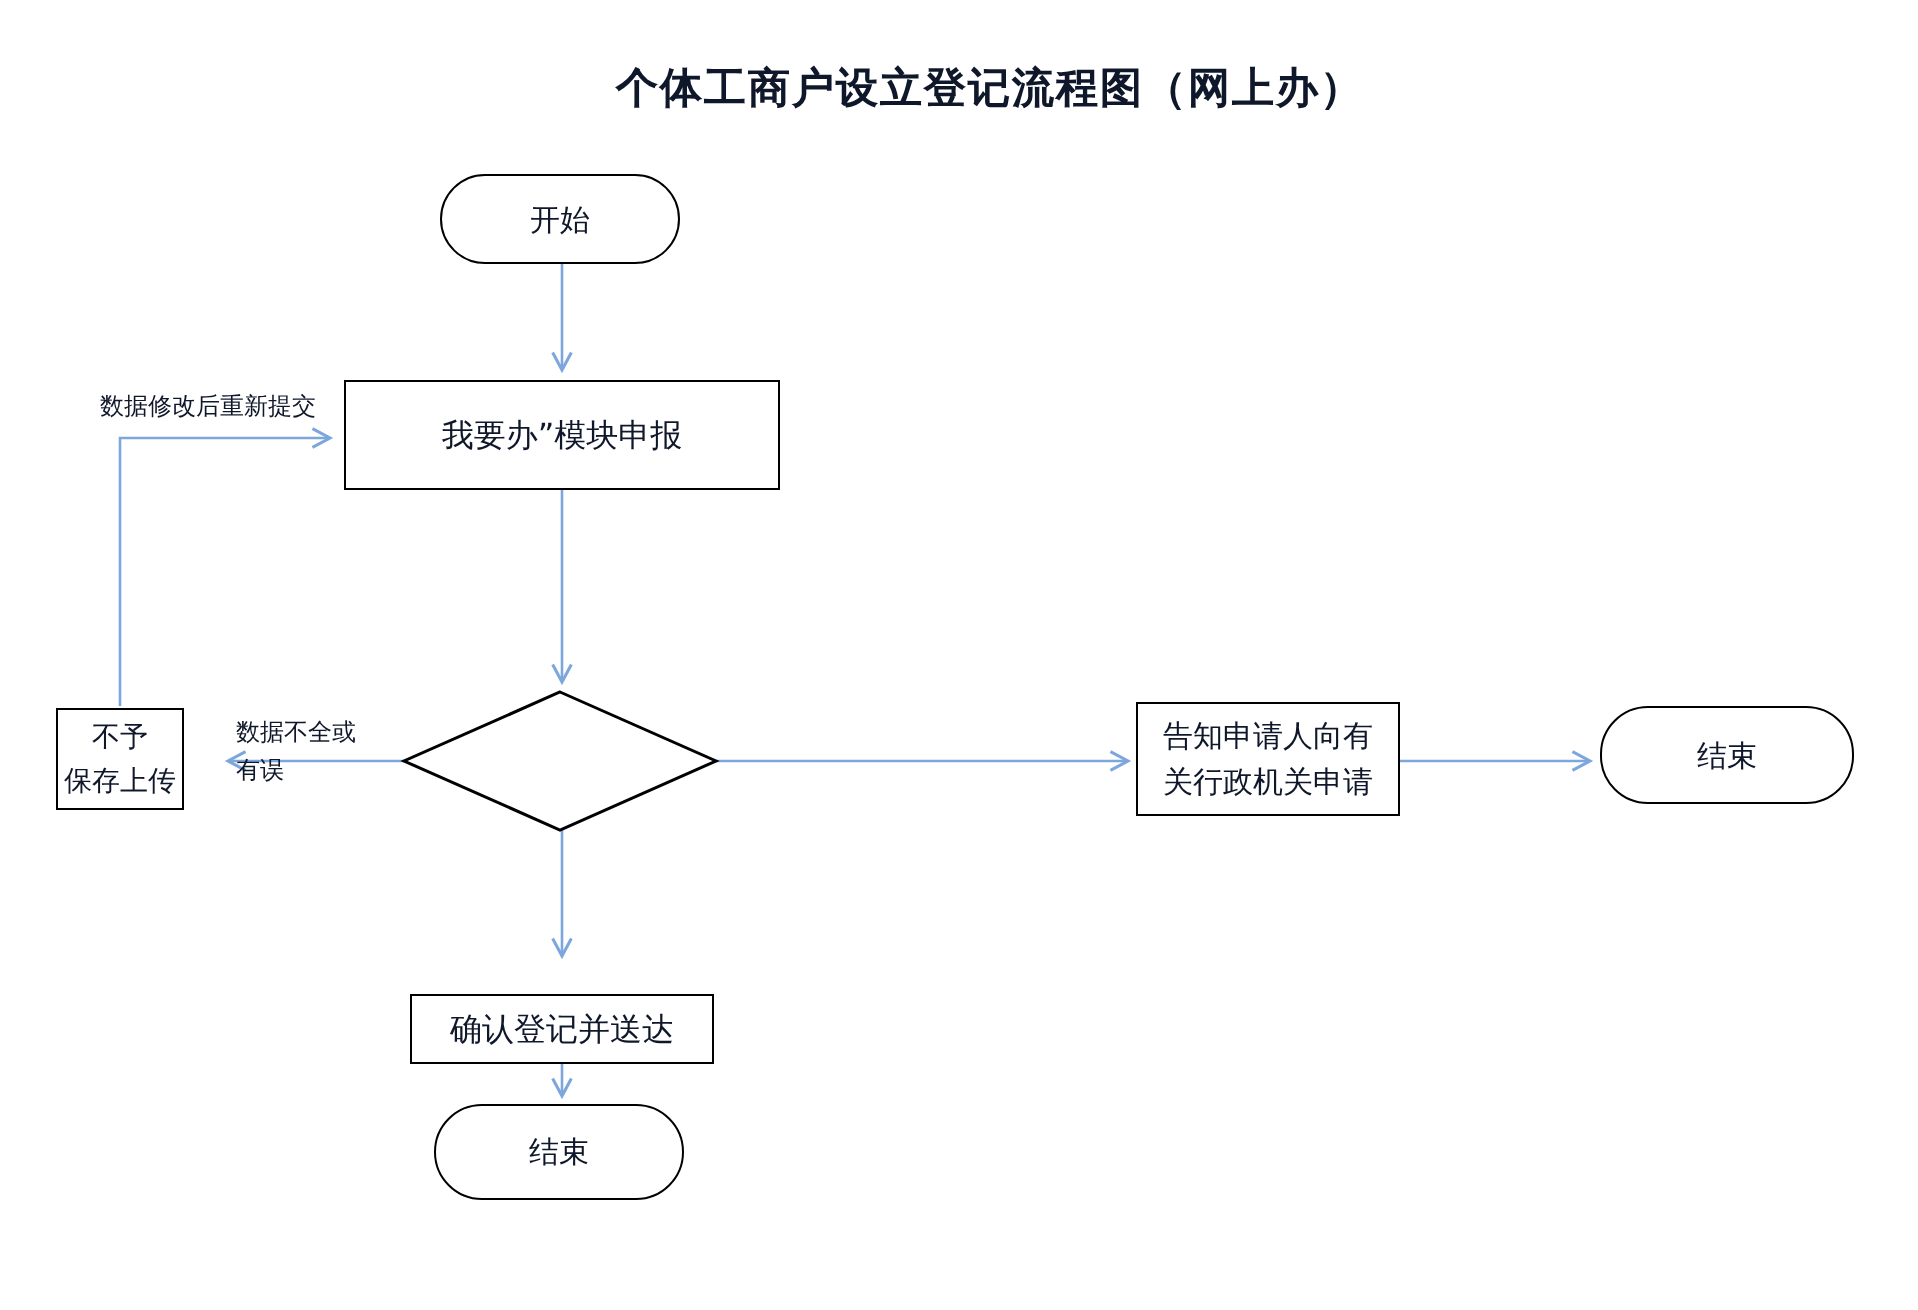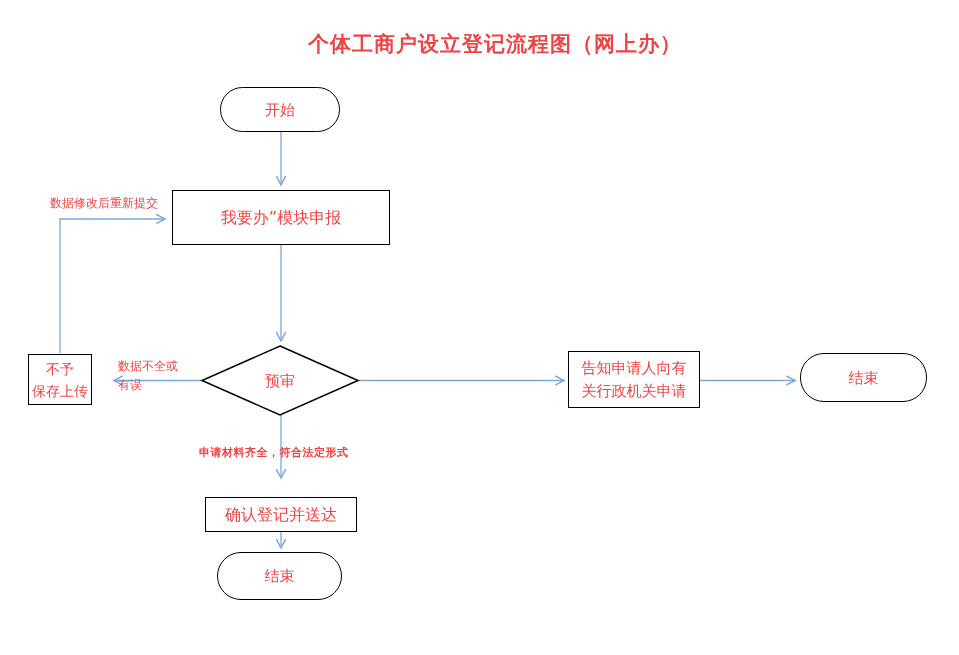--- a/index.html
+++ b/index.html
@@ -2,21 +2,21 @@
 <html><head>
 <meta charset="utf-8">
 <style>
   html, body { margin: 0; padding: 0; background: #ffffff; }
   .canvas {
     position: relative;
     width: 959px;
     height: 655px;
     background: #ffffff;
     font-family: "DejaVu Sans", sans-serif;
-    color: #ef4444;
+    color: #0f172a;
     overflow: hidden;
   }
   .title {
     position: absolute;
     left: 280px; top: 30px; width: 430px;
     text-align: center;
     font-size: 21px;
     font-weight: bold;
     letter-spacing: 1px;
     white-space: nowrap;
@@ -91,21 +91,20 @@
   </svg>
 
   <div class="node stadium" id="node-start">
     <span>开始</span>
   </div>
 
   <div class="node" id="node-login">
     <div>我要办”模块申报</div>
   </div>
 
-  <div class="diamond-label">预审</div>
 
   <div class="node" id="node-deny">
     <div>不予</div>
     <div>保存上传</div>
   </div>
 
   <div class="node" id="node-inform">
     <div>告知申请人向有</div>
     <div>关行政机关申请</div>
   </div>
@@ -123,15 +122,14 @@
   </div>
 
   <div class="edge-label" id="label-resubmit">数据修改后重新提交</div>
 
   <div class="edge-label" id="label-incomplete">
     <div>数据不全或</div>
     <div>有误</div>
   </div>
 
 
-  <div class="edge-label" id="label-complete">申请材料齐全，符合法定形式</div>
 
 </div>
 
 </body></html>

